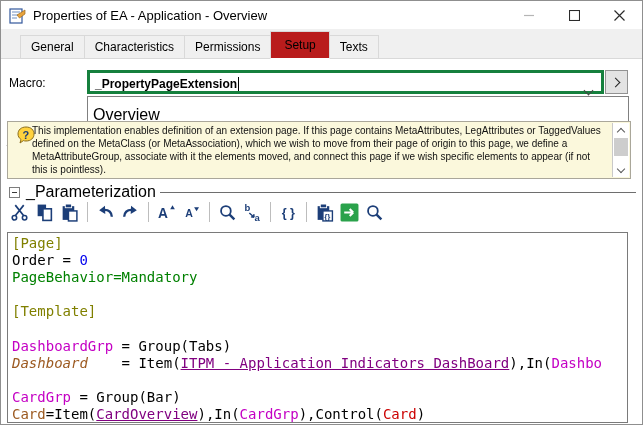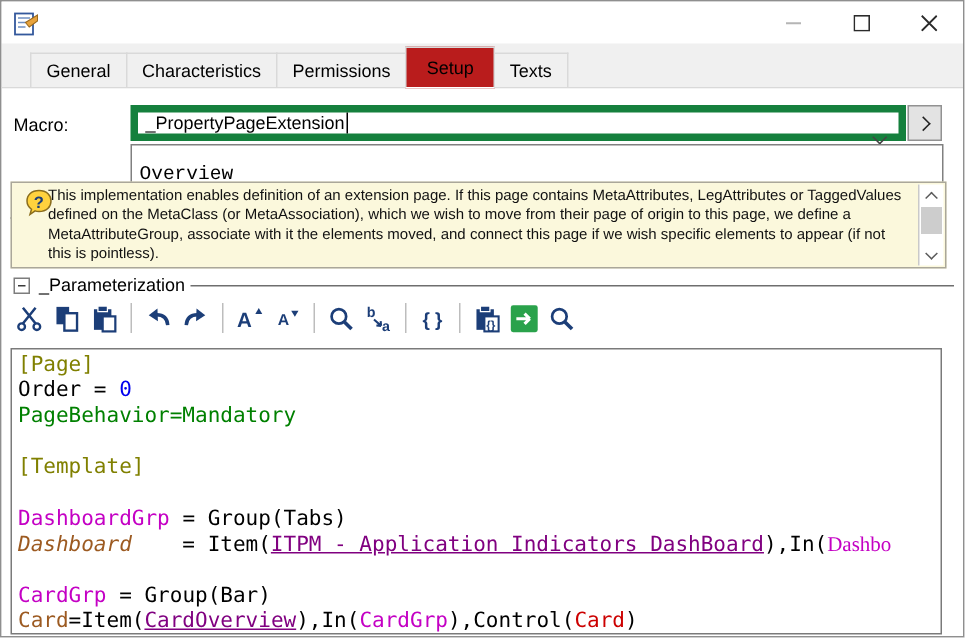--- a/index.html
+++ b/index.html
@@ -16,45 +16,45 @@
   .win-btn { width:45px; height:28px; display:flex; align-items:center; justify-content:center; cursor:default; }
   
   .tabstrip { position:absolute; left:0; top:28px; width:100%; height:30px; background:#f0f0f0; display:flex; align-items:flex-end; padding-left:19px; border-bottom:1px solid #d9d9d9; }
   .tab { font-size:12px; color:#000; background:#f0f0f0; border:1px solid #d9d9d9; border-bottom:none; height:23px; padding:4px 10px 0 10px; margin-right:-1px; position:relative; }
   .tab.active { background:#b91c1c; height:28px; padding-top:6px; padding-left:13px; padding-right:13px; z-index:3; margin-bottom:-1px; border-bottom:1px solid #ffffff; }
   
   .page { position:absolute; left:0; top:58px; width:100%; height:367px; background:#ffffff; }
   .field-label { position:absolute; font-size:12px; color:#000; }
   .combo {
     position:absolute; left:86px; top:11px; width:517px; height:24px;
-    border:5px solid #15803d; background:#fff; display:flex; align-items:flex-end;
+    border:3px solid #15803d; background:#fff; display:flex; align-items:flex-end;font-weight:bold;
   }
   .combo-text { font-size:12px; padding-left:5px; white-space:nowrap; }
   .caret { display:inline-block; width:1px; height:14px; background:#000; margin-left:1px; vertical-align:middle; }
   .chev { display:inline-block; width:7px; height:7px; border-right:1px solid #444; border-bottom:1px solid #444; transform:rotate(45deg); }
   .combo-arrow { position:absolute; right:9px; top:7px; }
   .go-btn { position:absolute; left:604px; top:11px; width:23px; height:24px; background:#e3e3e3; border:1px solid #929292; display:flex; align-items:center; justify-content:center; }
   .go-chev { display:inline-block; width:7px; height:7px; border-right:1.5px solid #222; border-top:1.5px solid #222; transform:rotate(45deg); margin-right:2px; }
-  .textfield { position:absolute; left:86px; top:37px; width:542px; height:38px; border:1px solid #808080; background:#fff; font-size:13px; display:flex; align-items:center; padding-left:5px;font-family:Liberation Mono, monospace; }
+  .textfield { position:absolute; left:86px; top:37px; width:542px; height:38px; border:1px solid #808080; background:#fff; font-size:16px; display:flex; align-items:center; padding-left:5px; }
   
   .infobox { position:absolute; left:6px; top:62px; width:624px; height:58px; background:#fbf8dc; border:1px solid #aaa79a; }
   .balloon { position:absolute; left:8px; top:4px; }
   .info-text { position:absolute; left:24px; top:3px; right:25px; font-size:10px; line-height:12.9px; color:#111; }
   .iscroll { position:absolute; right:1px; top:1px; width:17px; height:54px; background:#ffffff; border-left:1px solid #c9c9c9; }
   .iscroll .up, .iscroll .down { position:absolute; left:0; width:100%; height:14px; display:flex; align-items:center; justify-content:center; }
   .iscroll .up { top:0; } .iscroll .down { bottom:0; }
   .sc-chev { width:6px; height:6px; border-right:1.4px solid #5a5a5a; border-bottom:1.4px solid #5a5a5a; }
   .up .sc-chev { transform:rotate(-135deg); margin-top:4px; }
   .down .sc-chev { transform:rotate(45deg); margin-bottom:3px; }
   .iscroll .thumb { position:absolute; left:1px; right:1px; top:15px; height:18px; background:#cdcdcd; }
   
   .section-hdr { position:absolute; left:8px; top:124px; right:6px; display:flex; align-items:center; }
   .collapse-box { width:11px; height:11px; border:1px solid #7d7d7d; background:#fff; position:relative; flex:0 0 auto; }
   .collapse-box::after { content:""; position:absolute; left:2px; top:4px; width:5px; height:1px; background:#3a3a3a; }
-  .section-label { font-size:12px; color:#000; margin-left:6px; white-space:nowrap; }
+  .section-label { font-size:16px; color:#000; margin-left:6px; white-space:nowrap; }
   .section-line { flex:1; height:1px; background:#6e6e6e; margin-left:4px; }
   
   .toolbar { position:absolute; left:6px; top:138px; height:30px; display:flex; align-items:center; }
   .tb-btn { width:25px; height:25px; display:flex; align-items:center; justify-content:center; }
   .tb-sep { width:1px; height:20px; background:#bdbdbd; margin:0 5px; }
   
   .codearea {
     position:absolute; left:6px; top:173px; width:621px; height:191px;
     border:1px solid #7a7a7a; background:#fff; overflow:hidden; padding:2px 0 0 4px;
   }
@@ -66,20 +66,21 @@
 <div class="window">
 
   <div class="titlebar">
     <svg class="win-icon" viewBox="0 0 17 17">
       <rect x="1" y="2" width="12" height="14" fill="#ffffff" stroke="#33589c" stroke-width="1.2"></rect>
       <line x1="3" y1="5" x2="11" y2="5" stroke="#6f8fc2" stroke-width="1"></line>
       <line x1="3" y1="8" x2="11" y2="8" stroke="#6f8fc2" stroke-width="1"></line>
       <line x1="3" y1="11" x2="8" y2="11" stroke="#6f8fc2" stroke-width="1"></line>
       <path d="M8 8 L16 3 L16 7 L10.5 11 Z" fill="#e8a33d" stroke="#9c6a1d" stroke-width="0.7"></path>
     </svg>
+    <span class="title-text">Properties of EA - Application - Overview</span>
     <div class="win-controls">
       <div class="win-btn">
         <svg width="11" height="11" viewBox="0 0 11 11">
             <line x1="0" y1="5.5" x2="10" y2="5.5" stroke="#b5b5b5" stroke-width="1.2"></line>
           </svg>
       </div>
       <div class="win-btn">
         <svg width="11" height="11" viewBox="0 0 11 11">
             <rect x="0.5" y="0.5" width="10" height="10" fill="none" stroke="#2b2b2b" stroke-width="1.1"></rect>
           </svg>
@@ -231,20 +232,20 @@
       </div>
 
     <div class="codearea">
         <div class="code-line"><span style="color: rgb(128, 128, 0);">[Page]</span></div>
         <div class="code-line"><span style="color: rgb(0, 0, 0);">Order = </span><span style="color: rgb(0, 0, 238);">0</span></div>
         <div class="code-line"><span style="color: rgb(0, 128, 0);">PageBehavior=Mandatory</span></div>
         <div class="code-line">&nbsp;</div>
         <div class="code-line"><span style="color: rgb(128, 128, 0);">[Template]</span></div>
         <div class="code-line">&nbsp;</div>
         <div class="code-line"><span style="color: rgb(196, 0, 196);">DashboardGrp</span><span style="color: rgb(0, 0, 0);"> = Group(Tabs)</span></div>
-        <div class="code-line"><span style="color: rgb(156, 90, 33); font-style: italic;">Dashboard</span><span style="color: rgb(0, 0, 0);">    = Item(</span><span style="color: rgb(128, 0, 128); text-decoration: underline;">ITPM - Application Indicators DashBoard</span><span style="color: rgb(0, 0, 0);">),In(</span><span style="color: rgb(196, 0, 196); font-family: Liberation Serif, serif;">Dashbo</span></div>
+        <div class="code-line"><span style="color: rgb(156, 90, 33); font-style: italic;">Dashboard</span><span style="color: rgb(0, 0, 0);">    = Item(</span><span style="color: rgb(128, 0, 128); text-decoration: underline;">ITPM - Application Indicators DashBoard</span><span style="color: rgb(0, 0, 0);">),In(</span><span style="color: rgb(196, 0, 196);">Dashbo</span></div>
         <div class="code-line">&nbsp;</div>
         <div class="code-line"><span style="color: rgb(196, 0, 196);">CardGrp</span><span style="color: rgb(0, 0, 0);"> = Group(Bar)</span></div>
         <div class="code-line"><span style="color: rgb(156, 90, 33);">Card</span><span style="color: rgb(0, 0, 0);">=Item(</span><span style="color: rgb(128, 0, 128); text-decoration: underline;">CardOverview</span><span style="color: rgb(0, 0, 0);">),In(</span><span style="color: rgb(196, 0, 196);">CardGrp</span><span style="color: rgb(0, 0, 0);">),Control(</span><span style="color: rgb(204, 0, 0);">Card</span><span style="color: rgb(0, 0, 0);">)</span></div>
       </div>
 
   </div>
 </div>
 
 </body></html>

